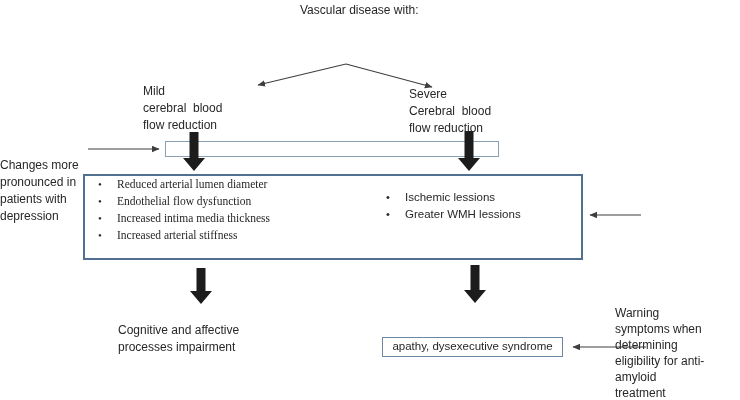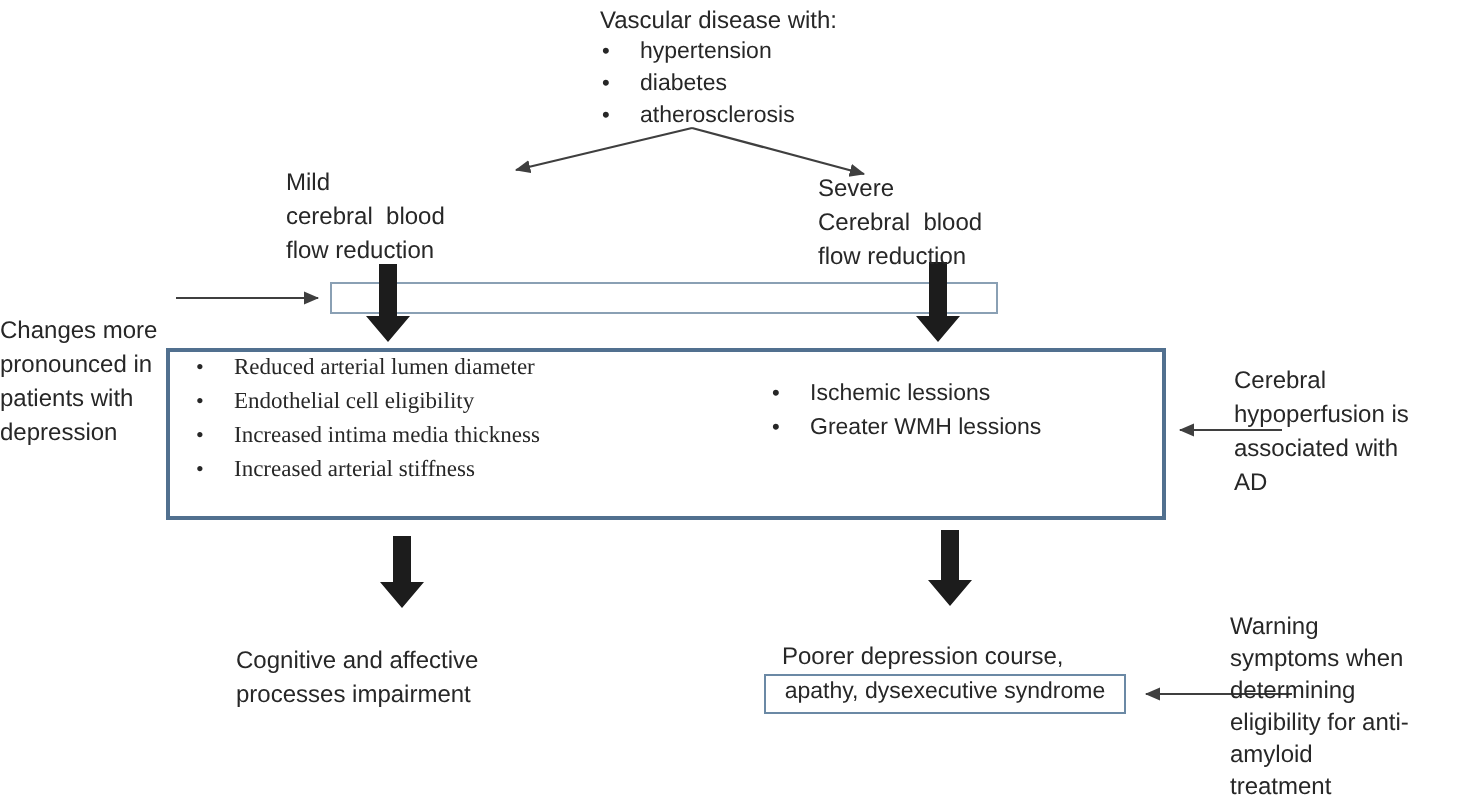--- a/index.html
+++ b/index.html
@@ -57,56 +57,46 @@
     <path d="M641,215 L590,215" stroke="#3f3f3f" stroke-width="1.1" fill="none" marker-end="url(#ah)"></path>
     <path d="M646,347 L573,347" stroke="#3f3f3f" stroke-width="1.1" fill="none" marker-end="url(#ah)"></path>
 
     <polygon points="189.5,132 198.5,132 198.5,158 205,158 194,171 183,158 189.5,158" fill="#1c1c1c"></polygon>
     <polygon points="464.5,131 473.5,131 473.5,158 480,158 469,171 458,158 464.5,158" fill="#1c1c1c"></polygon>
     <polygon points="196.5,268 205.5,268 205.5,291 212,291 201,304 190,291 196.5,291" fill="#1c1c1c"></polygon>
     <polygon points="470.5,265 479.5,265 479.5,290 486,290 475,303 464,290 470.5,290" fill="#1c1c1c"></polygon>
   </svg>
 
   <div id="top-heading" class="t">Vascular disease with:</div>
-  <ul id="top-list" class="blist toplist">
-    <li>hypertension</li>
-    <li>diabetes</li>
-    <li>atherosclerosis</li>
-  </ul>
 
   <div id="mild-label" class="t center">Mild
 cerebral  blood
 flow reduction</div>
   <div id="severe-label" class="t center">Severe
 Cerebral  blood
 flow reduction</div>
 
   <div id="left-annotation" class="t center">Changes more
 pronounced in
 patients with
 depression</div>
-  <div id="right-annotation" class="t center">Cerebral
-hypoperfusion is
-associated with
-AD</div>
   <div id="warning-annotation" class="t center">Warning
 symptoms when
 determining
 eligibility for anti-
 amyloid
 treatment</div>
 
   <ul id="box-left-list" class="blist">
     <li>Reduced arterial lumen diameter</li>
-    <li>Endothelial cell eligibility</li>
+    <li>Endothelial flow dysfunction</li>
     <li>Increased intima media thickness</li>
     <li>Increased arterial stiffness</li>
   </ul>
   <ul id="box-right-list" class="blist">
     <li>Ischemic lessions</li>
     <li>Greater WMH lessions</li>
   </ul>
 
   <div id="outcome-left" class="t center">Cognitive and affective
 processes impairment</div>
-  <div id="poorer-line" class="t center">Poorer depression course,</div>
 
 </div>
 
 </body></html>

